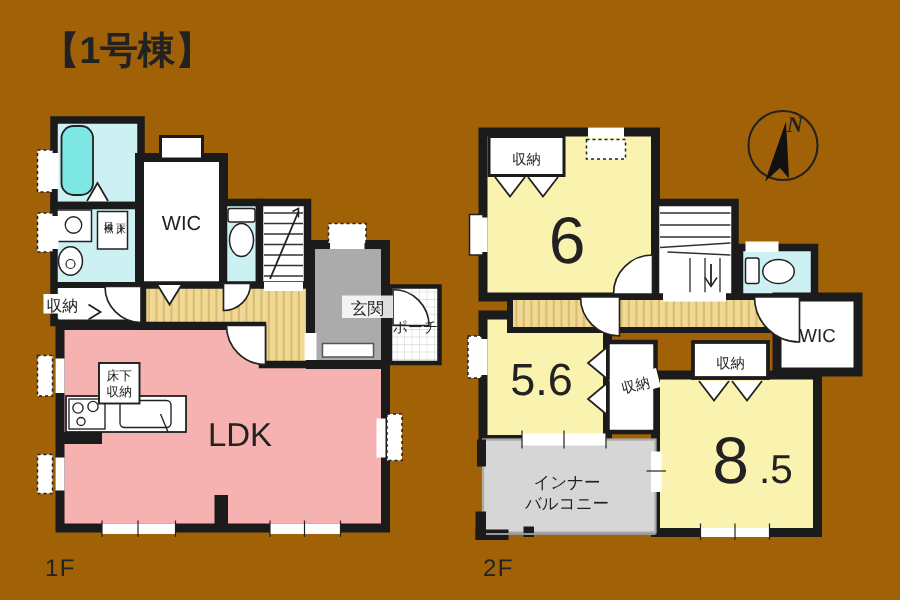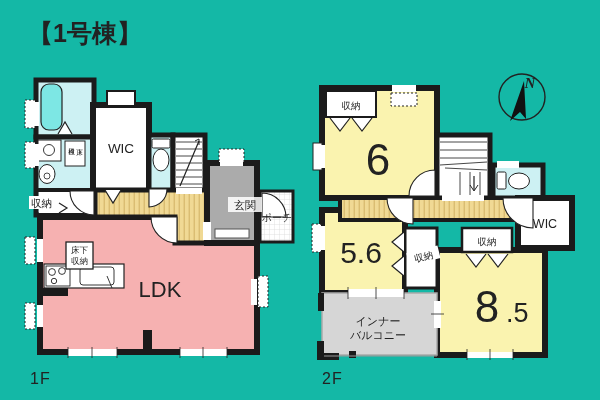--- a/index.html
+++ b/index.html
@@ -1,16 +1,16 @@
 <!DOCTYPE html>
 <html><head>
 <meta charset="utf-8">
 <style>
   html,body{margin:0;padding:0;background:#fff;}
-  .canvas{position:relative;width:600px;height:400px;background:#14b8a6;overflow:hidden;
+  .canvas{position:relative;width:600px;height:400px;background:#a16207;overflow:hidden;
           font-family:"Liberation Sans","DejaVu Sans",sans-serif;}
   svg text{font-family:"Liberation Sans","DejaVu Sans",sans-serif;fill:#222;}
   .vtext{writing-mode:vertical-rl;text-orientation:upright;}
   .treads{stroke:#333;stroke-width:0.9;}
   .doorarc{fill:#ffffff;stroke:#222;stroke-width:1.1;}
   .chev{fill:#ffffff;stroke:#222;stroke-width:1.2;}
   .winline{stroke:#222;stroke-width:0.8;}
 </style>
 </head>
 <body>

